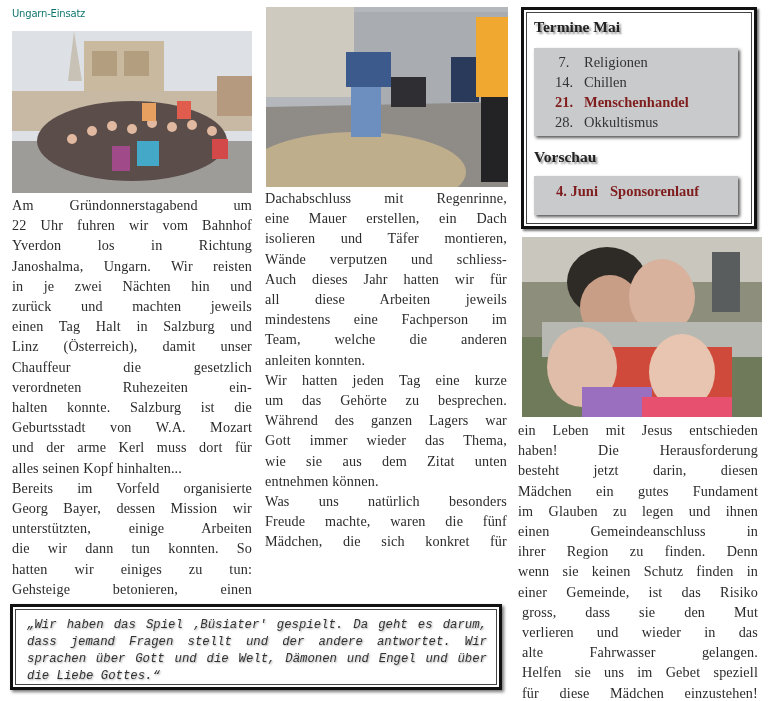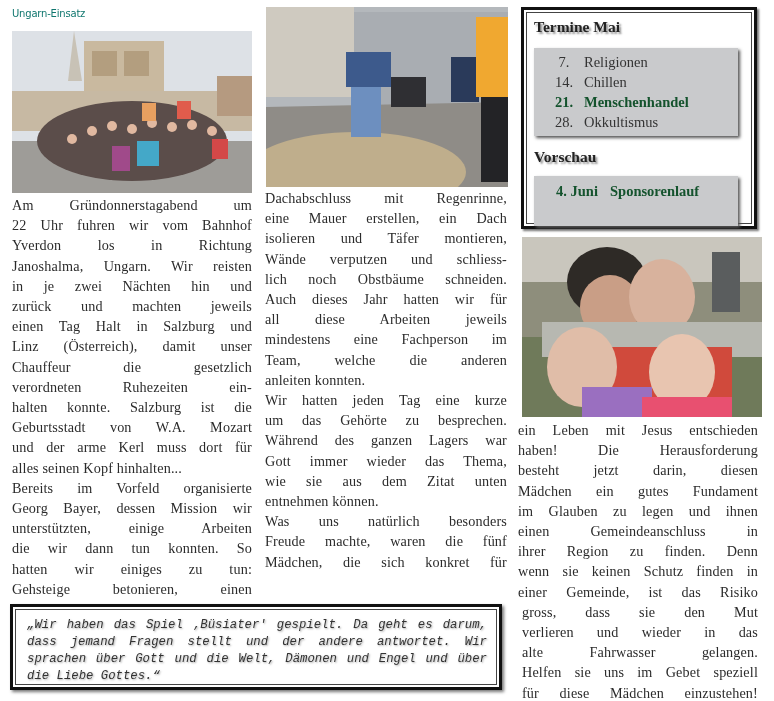--- a/index.html
+++ b/index.html
@@ -23,21 +23,21 @@
 
   
   .termine { position:absolute; left:521px; top:7px; width:230px; height:216px;
              border:3px solid #111; outline:1px solid #444; outline-offset:-6px; background:#fff;
              box-shadow:2px 2px 2px #777; }
   .termine h3 { margin:0; position:absolute; left:10px; font-family:"Liberation Serif","DejaVu Serif",serif;
                 font-weight:bold; font-size:15.5px; color:#222; text-shadow:2px 2px 2px #999; }
   .gbox { position:absolute; background:#c9cacc; box-shadow:2px 2px 3px #555; }
   .trow { position:absolute; left:10px; font-size:14.5px; color:#333; font-family:"Liberation Serif","DejaVu Serif",serif;text-align:center; }
   .trow .d { display:inline-block; width:40px; }
-  .trow.bold { font-weight:bold; color:#14532d; }
+  .trow.bold { font-weight:bold; color:#7f1d1d; }
 
   
   .quote { position:absolute; left:10px; top:604px; width:486px; height:80px;
            border:3px solid #111; outline:1px solid #444; outline-offset:-6px; background:#fff;
            box-shadow:2px 2px 3px #777; }
   .quote p { margin:0; position:absolute; left:14px; top:10px; width:460px; font-style:italic;
              font-size:12.3px; line-height:17px; color:#333; text-align:justify;
              font-family:Liberation Mono, monospace; text-shadow:1px 1px 2px #aaa; }
 </style>
 </head>
@@ -111,21 +111,20 @@
     <span class="line">die wir dann tun konnten. So</span>
     <span class="line">hatten wir einiges zu tun:</span>
     <span class="line">Gehsteige betonieren, einen</span>
   </div>
 
 <div class="col" id="c2" style="left:265px; top:188px; width:242px;">
     <span class="line">Dachabschluss mit Regenrinne,</span>
     <span class="line">eine Mauer erstellen, ein Dach</span>
     <span class="line">isolieren und Täfer montieren,</span>
     <span class="line">Wände verputzen und schliess-</span>
-    <span class="line">lich noch Obstbäume schneiden.</span>
     <span class="line">Auch dieses Jahr hatten wir für</span>
     <span class="line">all diese Arbeiten jeweils</span>
     <span class="line">mindestens eine Fachperson im</span>
     <span class="line">Team, welche die anderen</span>
     <span class="line last">anleiten konnten.</span>
     <span class="line">Wir hatten jeden Tag eine kurze</span>
     <span class="line">um das Gehörte zu besprechen.</span>
     <span class="line">Während des ganzen Lagers war</span>
     <span class="line">Gott immer wieder das Thema,</span>
     <span class="line">wie sie aus dem Zitat unten</span>
@@ -137,21 +136,21 @@
 
 <div class="termine">
   <h3 style="top:8px;">Termine Mai</h3>
   <div class="gbox" style="left:10px; top:38px; width:204px; height:88px;">
     <div class="trow" style="top:6px;"><span class="d">7.</span><span>Religionen</span></div>
     <div class="trow" style="top:26px;"><span class="d">14.</span><span>Chillen</span></div>
     <div class="trow bold" style="top:46px;"><span class="d">21.</span><span>Menschenhandel</span></div>
     <div class="trow" style="top:66px;"><span class="d">28.</span><span>Okkultismus</span></div>
   </div>
   <h3 style="top:138px;">Vorschau</h3>
-  <div class="gbox" style="left:10px; top:166px; width:204px; height:50px;">
+  <div class="gbox" style="left:10px; top:166px; width:204px; height:39px;">
     <div class="trow bold" style="top:7px;"><span style="display:inline-block; width:66px;">4. Juni</span><span>Sponsorenlauf</span></div>
   </div>
 </div>
 
 <div class="photo" id="p3" title="Kinder">
   <svg width="240" height="180" viewBox="0 0 240 180">
     <rect x="0" y="0" width="240" height="180" fill="#8e8e7c"></rect>
     <rect x="0" y="0" width="240" height="45" fill="#c9c6bd"></rect>
     <rect x="190" y="15" width="28" height="60" fill="#5a5d5e"></rect>
     <rect x="0" y="100" width="240" height="80" fill="#6f7a5a"></rect>

